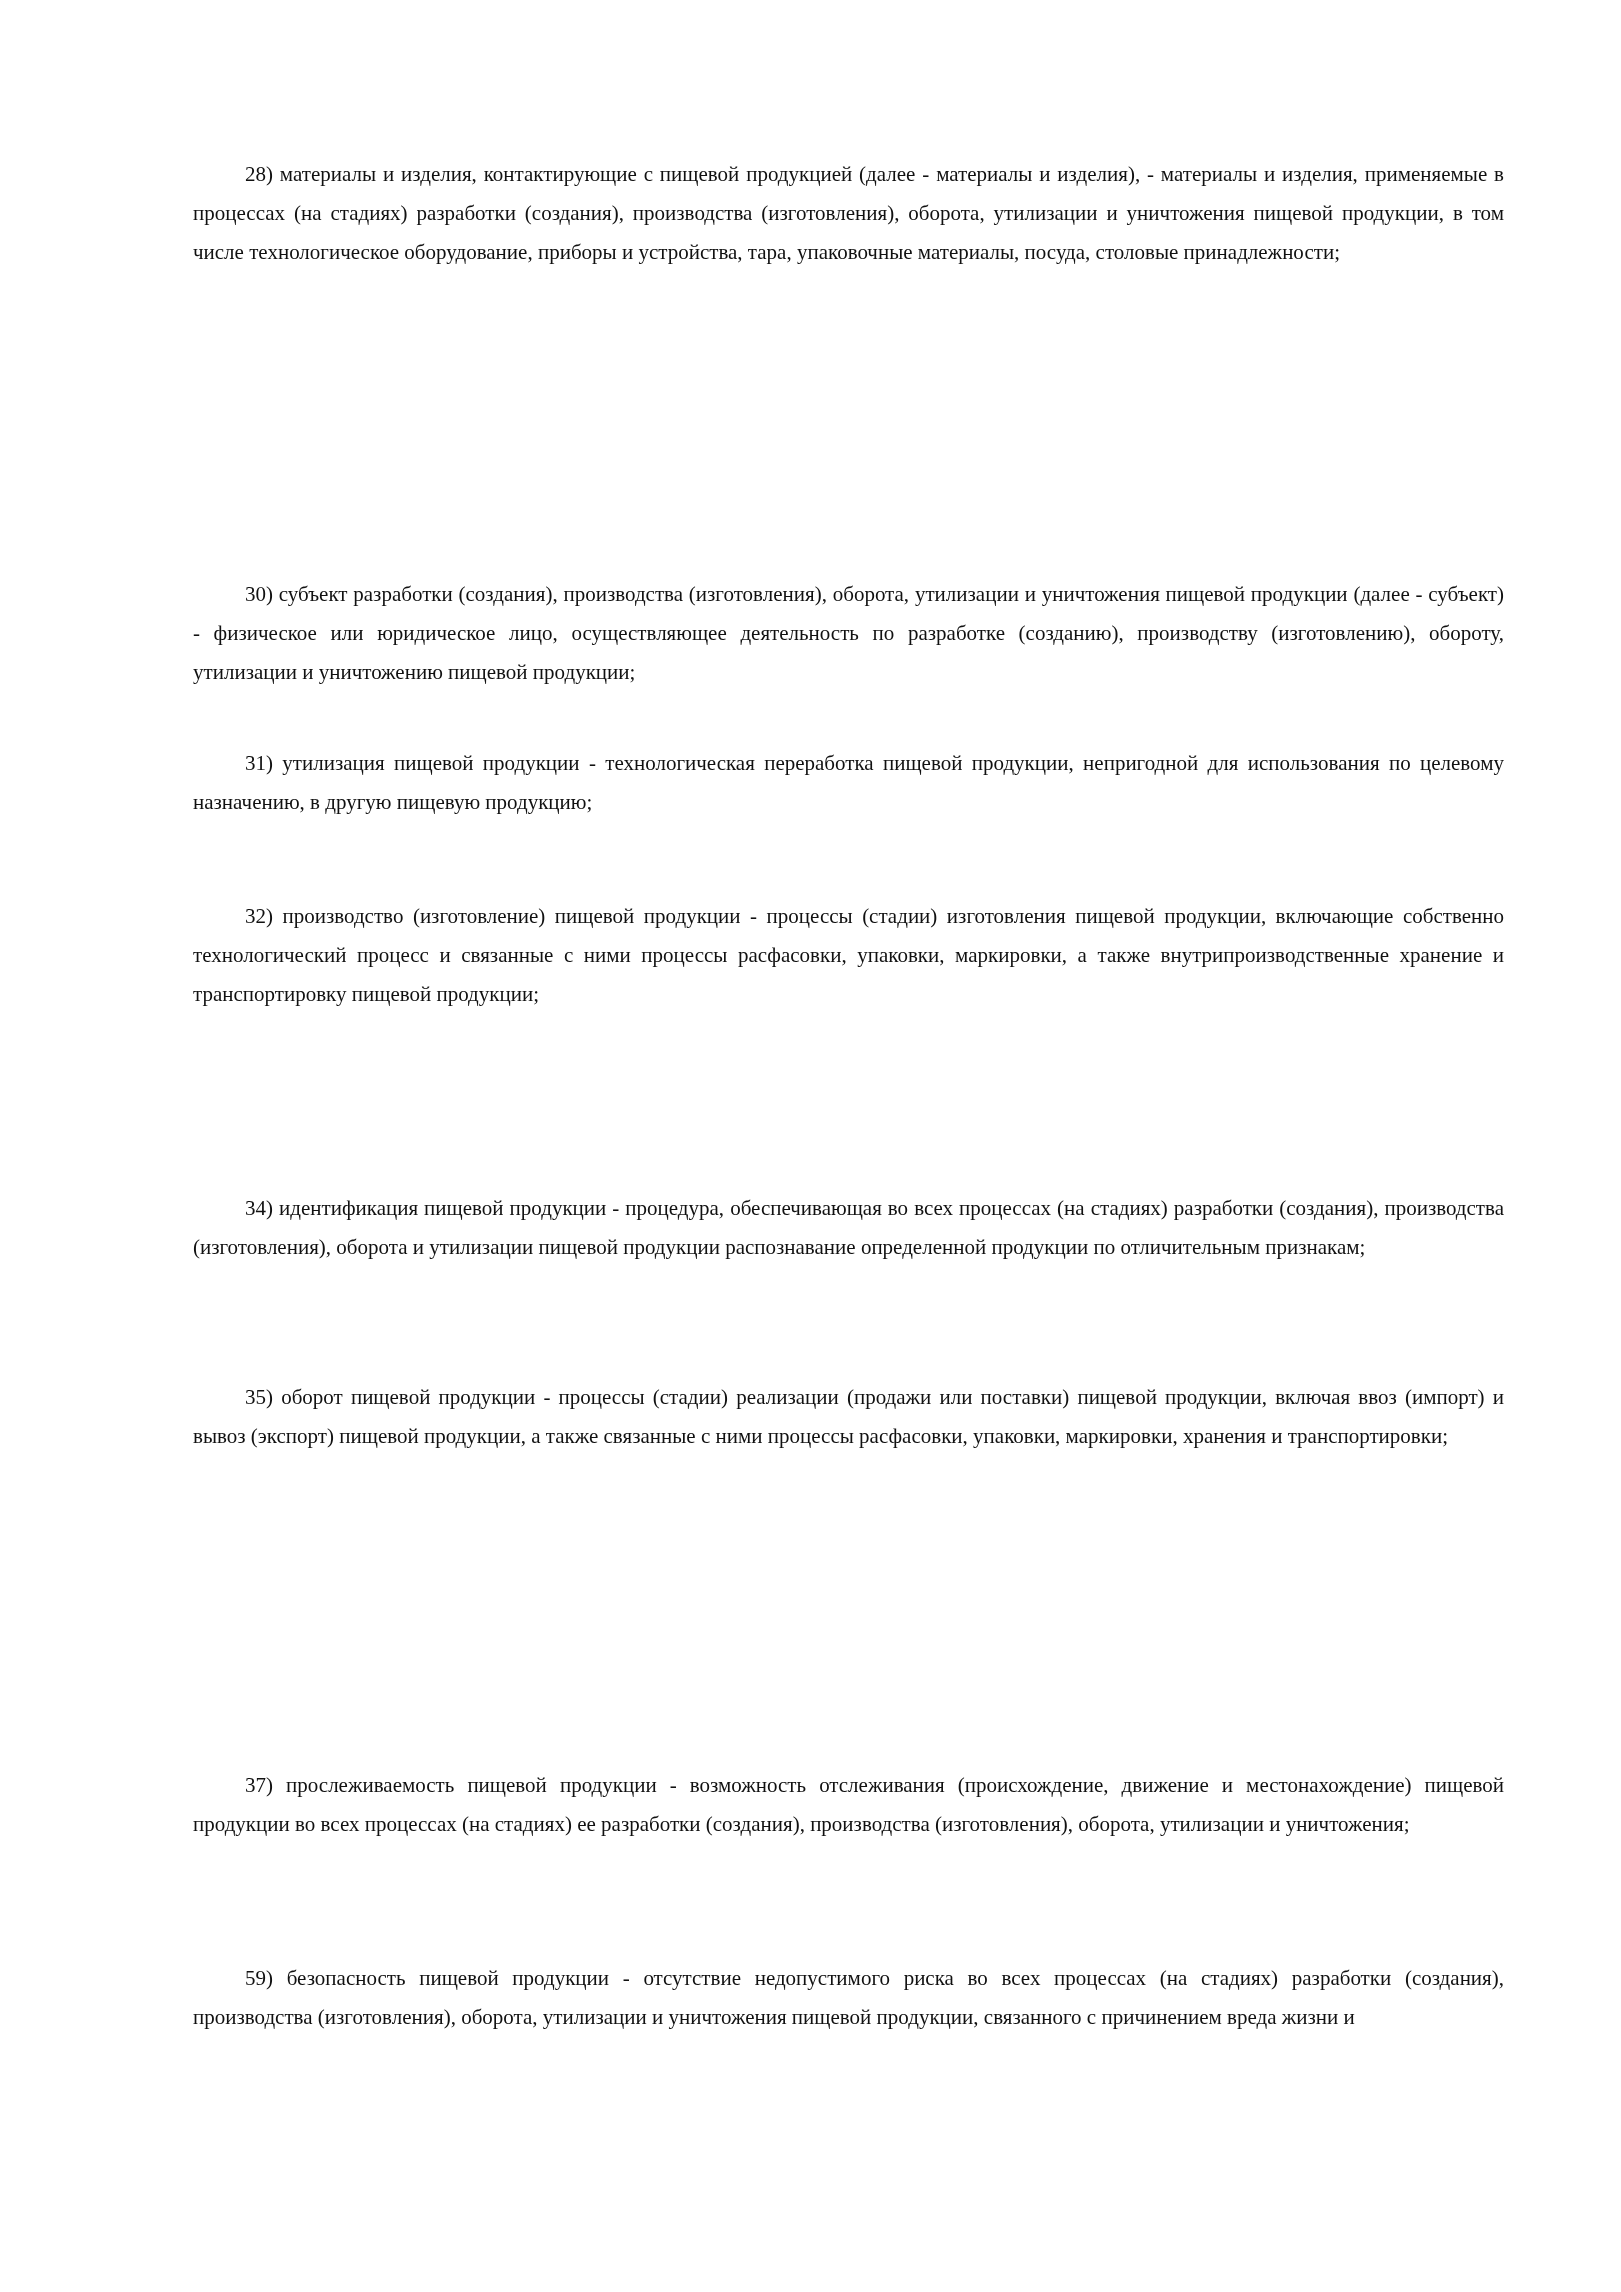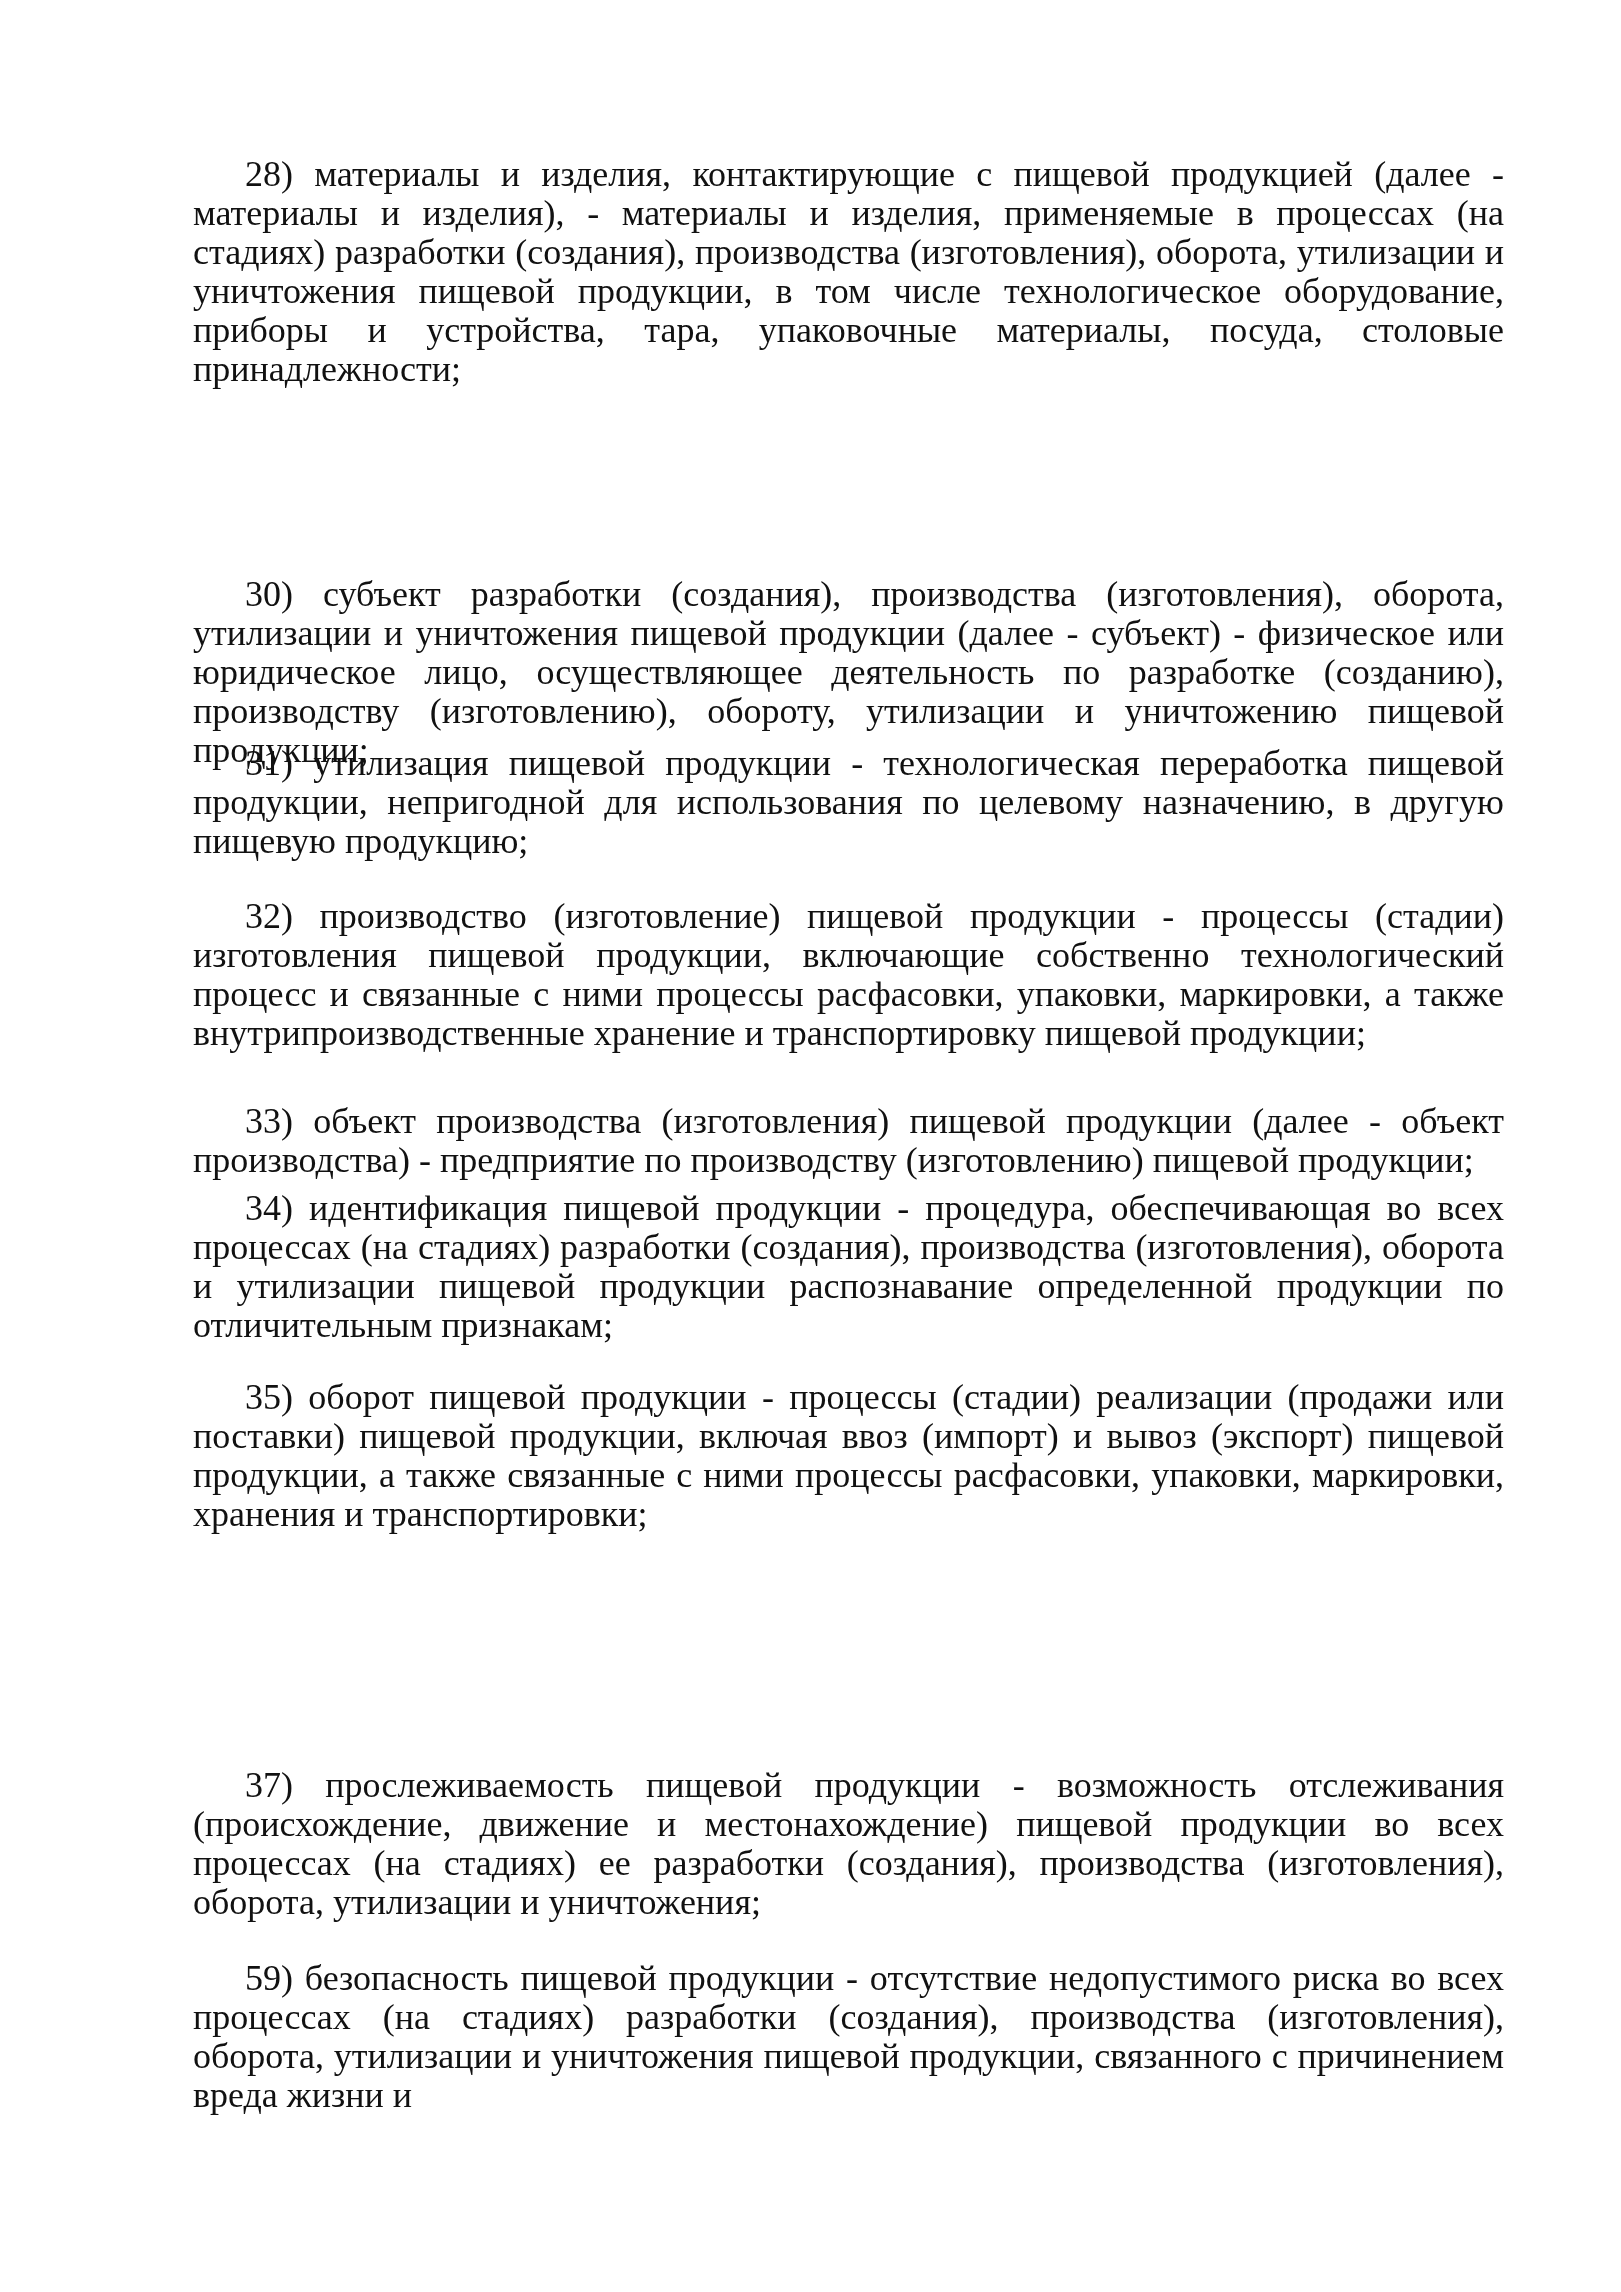--- a/index.html
+++ b/index.html
@@ -19,21 +19,21 @@
     width: 1621px;
     height: 2293px;
     background: #ffffff;
   }
   .para {
     position: absolute;
     left: 193px;
     width: 1311px;
     margin: 0;
     font-family: "Liberation Serif", "DejaVu Serif", serif;
-    font-size: 36px;
+    font-size: 21px;
     line-height: 39px;
     color: #111111;
     text-align: justify;
     text-indent: 52px;
     hyphens: none;
   }
   .para .num { }
 </style>
 </head>
 <body>
@@ -42,21 +42,20 @@
 
   <p class="para" style="top:155px"><span class="num">28)</span> <span>материалы и изделия, контактирующие с пищевой продукцией (далее - материалы и изделия), - материалы и изделия, применяемые в процессах (на стадиях) разработки (создания), производства (изготовления), оборота, утилизации и уничтожения пищевой продукции, в том числе технологическое оборудование, приборы и устройства, тара, упаковочные материалы, посуда, столовые принадлежности;</span></p>
 
 
   <p class="para" style="top:575px"><span class="num">30)</span> <span>субъект разработки (создания), производства (изготовления), оборота, утилизации и уничтожения пищевой продукции (далее - субъект) - физическое или юридическое лицо, осуществляющее деятельность по разработке (созданию), производству (изготовлению), обороту, утилизации и уничтожению пищевой продукции;</span></p>
 
   <p class="para" style="top:744px"><span class="num">31)</span> <span>утилизация пищевой продукции - технологическая переработка пищевой продукции, непригодной для использования по целевому назначению, в другую пищевую продукцию;</span></p>
 
   <p class="para" style="top:897px"><span class="num">32)</span> <span>производство (изготовление) пищевой продукции - процессы (стадии) изготовления пищевой продукции, включающие собственно технологический процесс и связанные с ними процессы расфасовки, упаковки, маркировки, а также внутрипроизводственные хранение и транспортировку пищевой продукции;</span></p>
 
-  <p class="para" style="top:1102px"><span class="num">33)</span> <span>объект производства (изготовления) пищевой продукции (далее - объект производства) - предприятие по производству (изготовлению) пищевой продукции;</span></p>
 
   <p class="para" style="top:1189px"><span class="num">34)</span> <span>идентификация пищевой продукции - процедура, обеспечивающая во всех процессах (на стадиях) разработки (создания), производства (изготовления), оборота и утилизации пищевой продукции распознавание определенной продукции по отличительным признакам;</span></p>
 
   <p class="para" style="top:1378px"><span class="num">35)</span> <span>оборот пищевой продукции - процессы (стадии) реализации (продажи или поставки) пищевой продукции, включая ввоз (импорт) и вывоз (экспорт) пищевой продукции, а также связанные с ними процессы расфасовки, упаковки, маркировки, хранения и транспортировки;</span></p>
 
 
   <p class="para" style="top:1766px"><span class="num">37)</span> <span>прослеживаемость пищевой продукции - возможность отслеживания (происхождение, движение и местонахождение) пищевой продукции во всех процессах (на стадиях) ее разработки (создания), производства (изготовления), оборота, утилизации и уничтожения;</span></p>
 
   <p class="para" style="top:1959px"><span class="num">59)</span> <span>безопасность пищевой продукции - отсутствие недопустимого риска во всех процессах (на стадиях) разработки (создания), производства (изготовления), оборота, утилизации и уничтожения пищевой продукции, связанного с причинением вреда жизни и</span></p>
 

